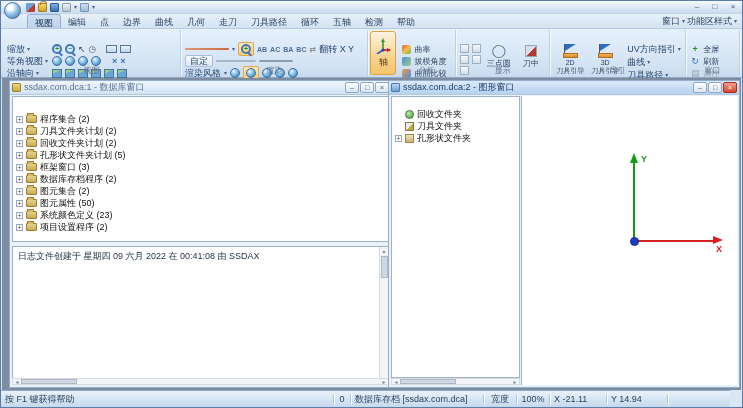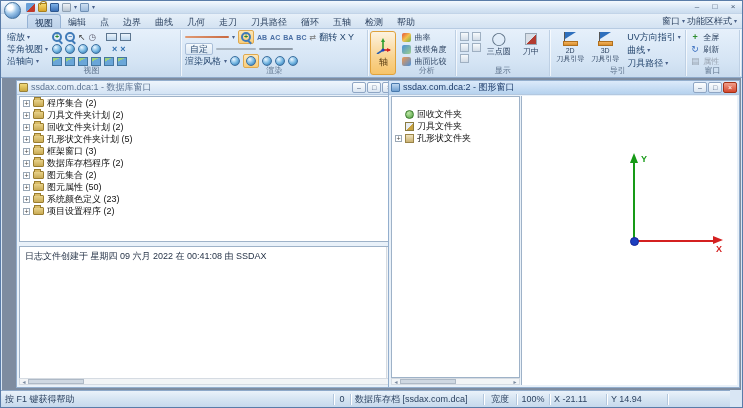--- a/index.html
+++ b/index.html
@@ -20,21 +20,21 @@
 .wtitle{position:absolute;left:0;right:0;text-align:center;font-size:9px;color:#3c5270}
 .wctrls{margin-left:auto;display:flex;z-index:11}
 .wc{width:18px;height:12px;text-align:center;line-height:11px;font-size:8px;color:#41556f}
 
 .tabbar{position:absolute;top:13px;left:0;right:0;height:15px;display:flex;align-items:stretch;padding-left:26px;background:linear-gradient(#e7f0f9,#d3e2f2);border-bottom:1px solid #b7cbe2;z-index:9}
 .tab{padding:2px 7px 1px;color:#2d4361;white-space:nowrap}
 .tab.active{background:linear-gradient(#cfdff1,#bdd2ea);border:1px solid #96b2d4;border-bottom:none;border-radius:3px 3px 0 0;color:#122b4e}
 .tabbar-right{margin-left:auto;display:flex;align-items:center;gap:2px;padding-right:5px;color:#2d4361}
 
 .ribbon{position:absolute;top:28px;left:0;right:0;height:49px;background:linear-gradient(#e6f0fb,#d4e4f4 70%,#c9dbee);border-bottom:1px solid #8ea9c9;display:flex;padding:1px 2px 0}
-.rgroup{position:relative;height:46px;padding:1px 4px 10px;border-right:1px solid #bed0e4;box-shadow:1px 0 0 rgba(255,255,255,.7)}
+.rgroup{position:relative;height:46px;padding:13px 4px 10px;border-right:1px solid #bed0e4;box-shadow:1px 0 0 rgba(255,255,255,.7)}
 .glabel{position:absolute;left:0;right:0;bottom:1px;text-align:center;font-size:8px;color:#60758f;line-height:8px}
 .rrow{display:flex;align-items:center;height:12px;gap:3px;white-space:nowrap}
 .lblw{width:42px;display:flex;align-items:center;gap:2px;flex:none}
 .ddl{color:#25466e}
 .mag{width:10px;height:10px;border:2px solid #3f7ab8;border-radius:50%;position:relative;font-size:7px;line-height:5px;text-align:center;font-weight:bold;color:#2c8a2c;flex:none}
 .mag.minus{color:#3f7ab8}
 .mag::after{content:"";position:absolute;right:-3px;bottom:-3px;width:5px;height:2px;background:#3f7ab8;transform:rotate(45deg)}
 .ptr{font-size:9px;color:#444;line-height:10px}
 .clk{font-size:9px;color:#667;line-height:10px}
 .monitor{width:11px;height:8px;border:1px solid #5d7690;background:linear-gradient(#eaf3fb,#bcd6ee);flex:none}
@@ -72,31 +72,31 @@
 .grow{display:flex;align-items:center;gap:2px;height:12px}
 .wrow{display:flex;align-items:center;gap:3px;height:12px}
 .wic{width:10px;text-align:center;flex:none}
 .wic-full{color:#2f8f2f;font-weight:bold}
 .wic-ref{color:#3a6fc0;font-size:9px}
 .wic-prop{color:#9aa5b2}
 .graytext{color:#9aa5b2}
 
 .mdi{position:absolute;top:77px;left:1px;right:1px;bottom:17px;background:#7e8ca0}
 .cwin{position:absolute;background:#e9f1f9;border:1px solid #93aecd}
-#lwin{left:14px;top:2px;width:383px;height:308px}
+#lwin{left:7px;top:2px;width:383px;height:308px}
 #rwin{left:386px;top:2px;right:1px;height:308px}
 .ctitle{height:14px;display:flex;align-items:center;gap:3px;padding:0 2px;background:linear-gradient(#eef5fc,#d3e3f4);border-bottom:1px solid #b3c8e0;color:#5d7492}
 .ctitle.active{background:linear-gradient(#dceafa,#b6d2ee);color:#1e3d6b}
 .cticon{width:9px;height:9px;border-radius:1px;flex:none}
 .dbicon{background:linear-gradient(#f0d879,#caa83f);border:1px solid #97803a}
 .gficon{background:linear-gradient(#bcd6f0,#6f9fd0);border:1px solid #4a7aad}
 .cbtns{margin-left:auto;display:flex}
 .cbtn{width:14px;height:11px;margin-left:1px;border:1px solid #8fa6c4;border-radius:2px;background:linear-gradient(#fdfefe,#dbe6f2);font-size:7px;line-height:9px;text-align:center;color:#44597a}
 .cbtn.redx{background:linear-gradient(#f2a08c,#d4472e);border-color:#a33015;color:#fff}
-.tree-pane{position:absolute;left:2px;top:15px;right:2px;height:146px;background:#fff;border:1px solid #9eb2c8;overflow:hidden;padding:0 0 0 3px}
+.tree-pane{position:absolute;left:2px;top:15px;right:2px;height:146px;background:#fff;border:1px solid #9eb2c8;overflow:hidden;padding:16px 0 0 3px}
 .titem{display:flex;align-items:center;gap:3px;height:12px}
 .exp{width:7px;height:7px;border:1px solid #9aa8b6;background:#fff;font-size:7px;line-height:5px;text-align:center;color:#444;flex:none}
 .exp.ph{visibility:hidden}
 .folder{width:11px;height:8px;background:linear-gradient(#e8d189,#c9ab55);border:1px solid #9a7d2e;border-radius:1px;position:relative;flex:none}
 .folder::before{content:"";position:absolute;top:-3px;left:0;width:5px;height:2px;background:#d9bb66;border:1px solid #9a7d2e;border-bottom:none}
 .tlabel{color:#111;white-space:nowrap}
 .log-pane{position:absolute;left:2px;right:2px;top:165px;height:133px;background:#fff;border:1px solid #9eb2c8;padding:3px 14px 0 5px;overflow:hidden}
 .vscroll{position:absolute;right:0;top:0;bottom:0;width:9px;background:#f2f4f6;border-left:1px solid #d5dbe2;display:flex;flex-direction:column;align-items:center;font-size:5px;color:#7a8aa0}
 .vthumb{width:7px;height:22px;background:#cfd8e2;border:1px solid #aeb9c6;margin:1px 0}
 .sarrow{height:8px;line-height:8px}

